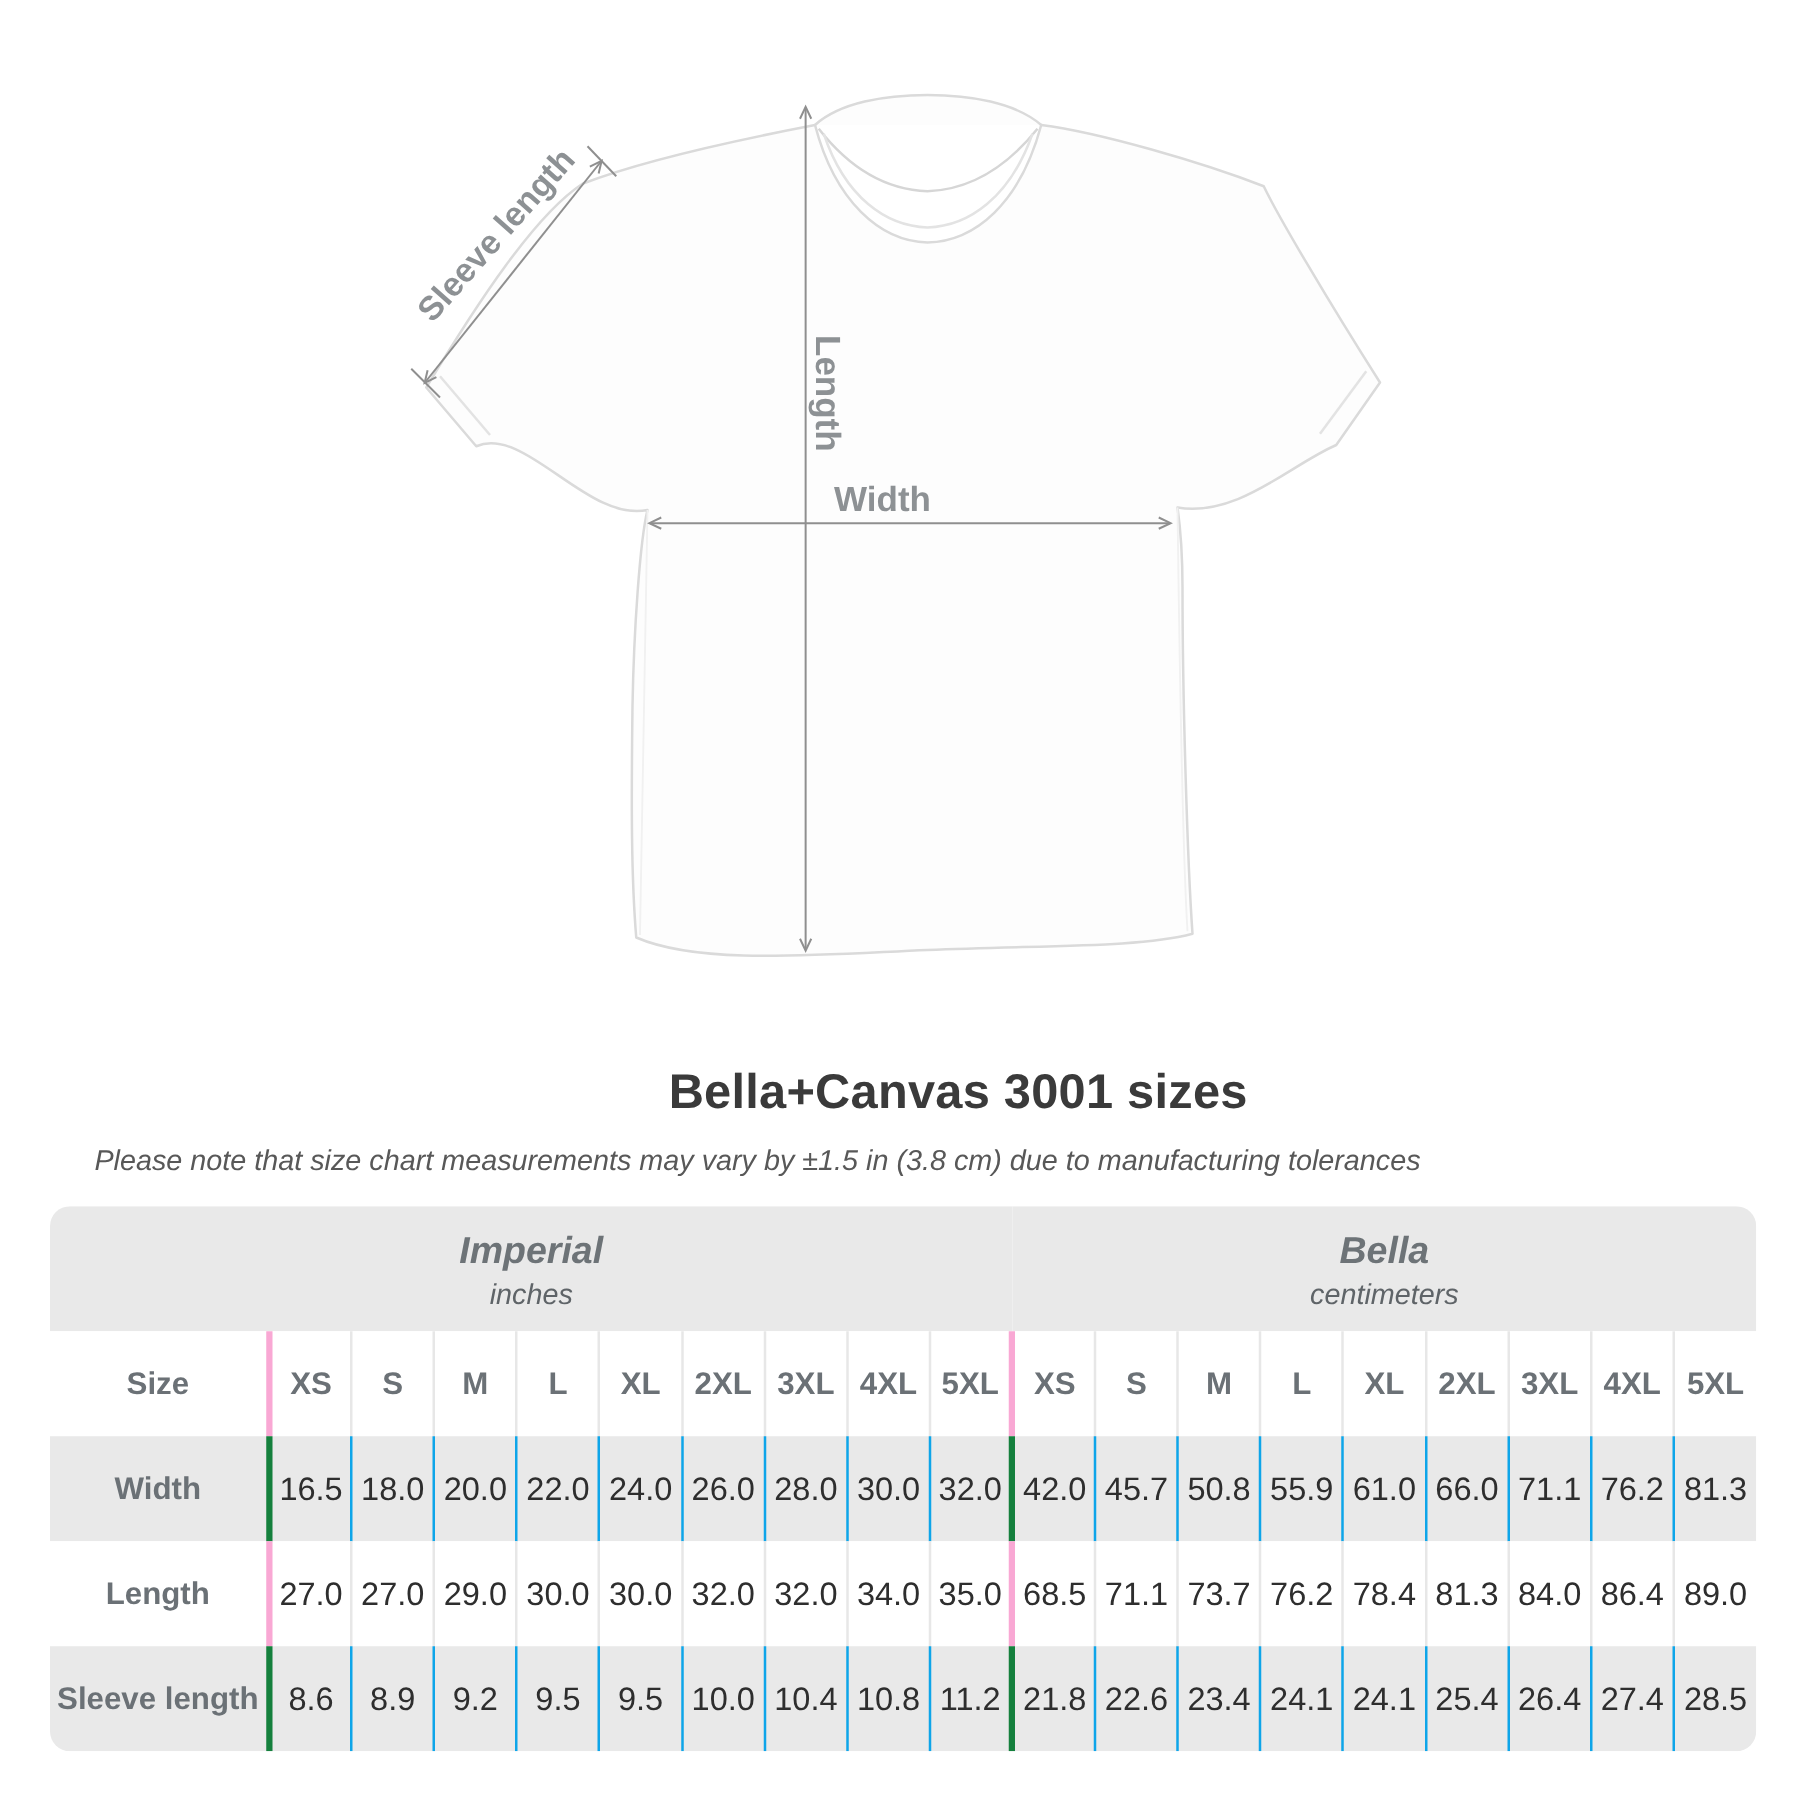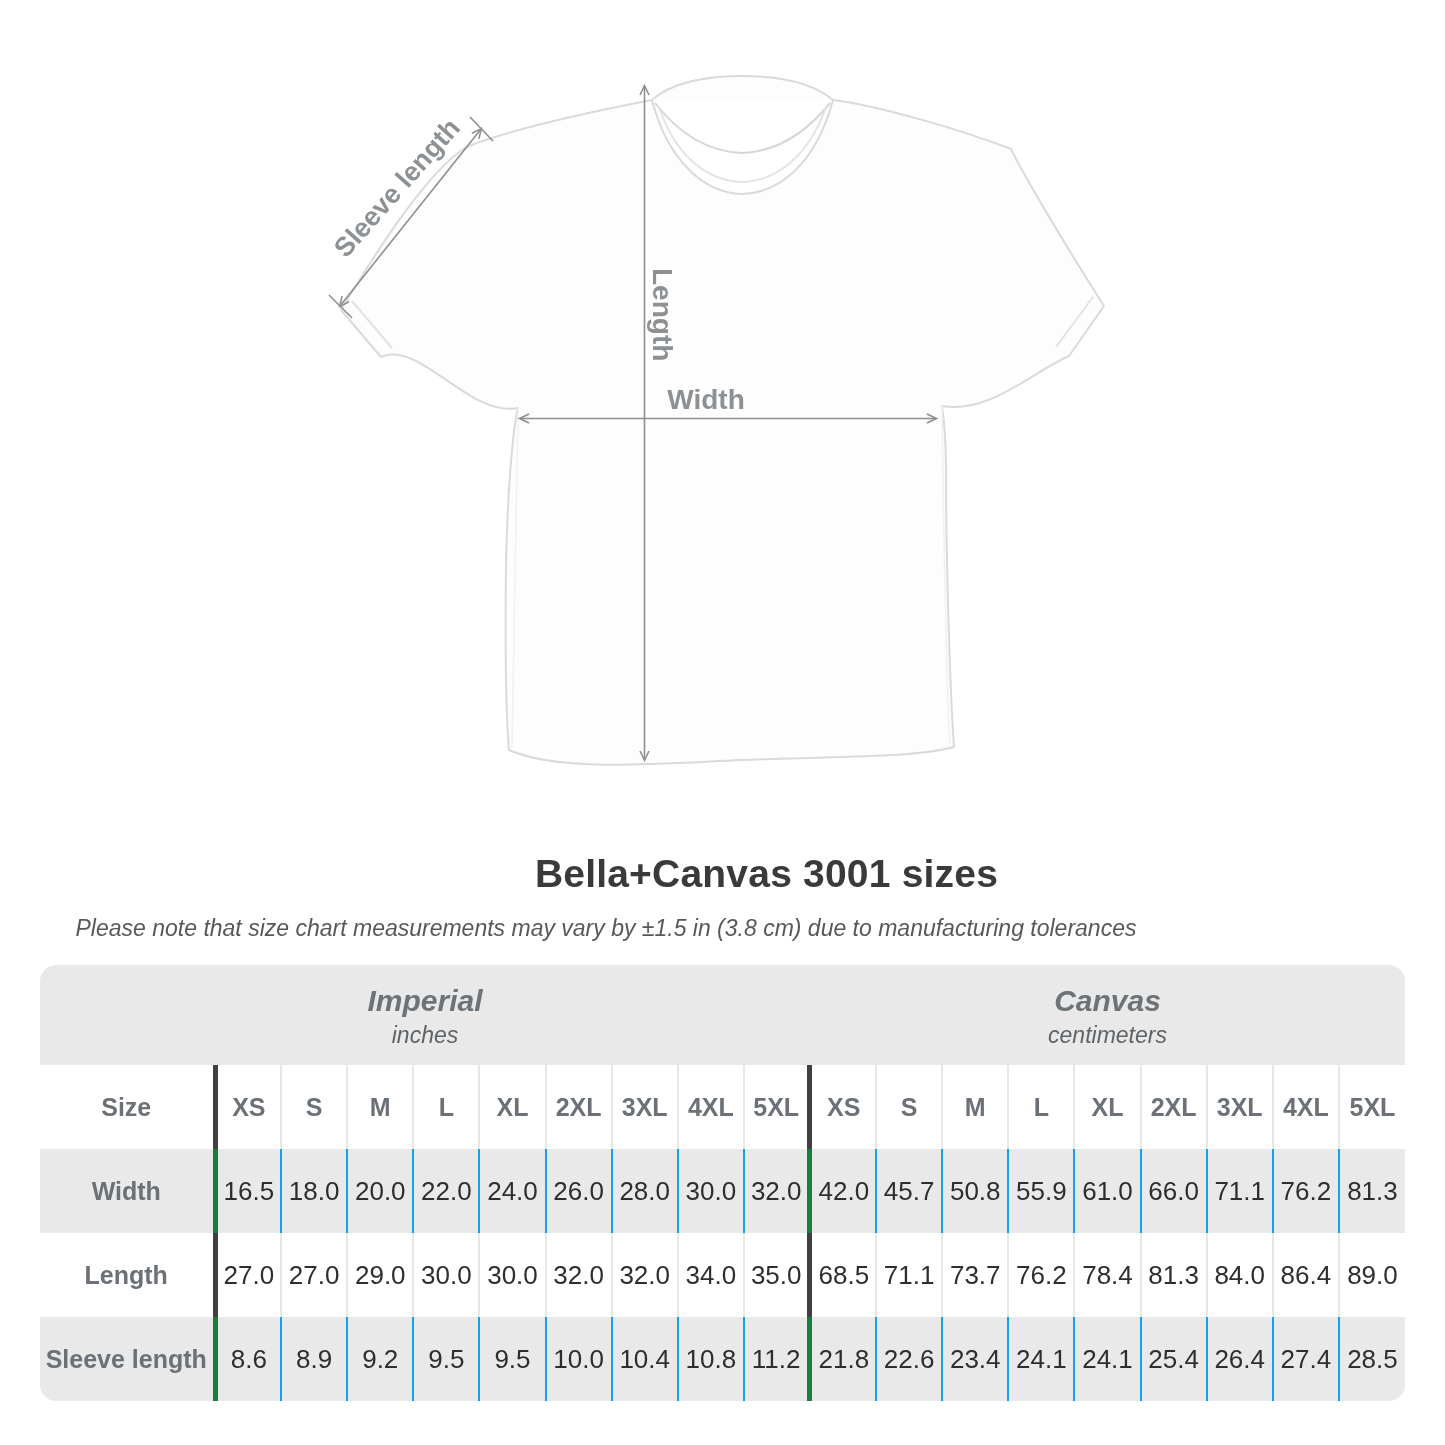--- a/index.html
+++ b/index.html
@@ -44,21 +44,21 @@
   .unit-sub{
     font-size:23px;font-style:italic;color:#5f6468;line-height:30px;font-weight:normal;
   }
   
   tr.row-white th, tr.row-white td{background:#ffffff;height:84px;}
   tr.row-gray  th, tr.row-gray  td{background:#e9e9e9;height:84px;}
   
   tr.row-white td, tr.row-white th{border-left:2px solid #e7e7e7;}
   tr.row-gray  td, tr.row-gray  th{border-left:2px solid #0ea5e9;}
   
-  tr.row-white td.sec-start, tr.row-white th.sec-start{border-left:5px solid #404040;}
+  tr.row-white td.sec-start, tr.row-white th.sec-start{border-left:5px solid #f9a8d4;}
   tr.row-gray  td.sec-start, tr.row-gray  th.sec-start{border-left:5px solid #15803d;}
   
   .size-table th.lbl{border-left:none !important;}
   
   .size-table th{font-size:25px;font-weight:bold;color:#6b7176;}
   .size-table td{font-size:26px;font-weight:normal;color:#2e2e2e;}
 </style>
 </head>
 <body>
 
@@ -146,21 +146,21 @@
         <col>
         <col>
     </colgroup>
     <thead>
       <tr class="row-head">
         <th colspan="10">
           <div class="unit-name">Imperial</div>
           <div class="unit-sub">inches</div>
         </th>
         <th colspan="9">
-          <div class="unit-name">Canvas</div>
+          <div class="unit-name">Bella</div>
           <div class="unit-sub">centimeters</div>
         </th>
       </tr>
     </thead>
     <tbody>
         <tr class="row-white">
           <th class="lbl">Size</th>
           <th class="sec-start">XS</th>
           <th>S</th>
           <th>M</th>

